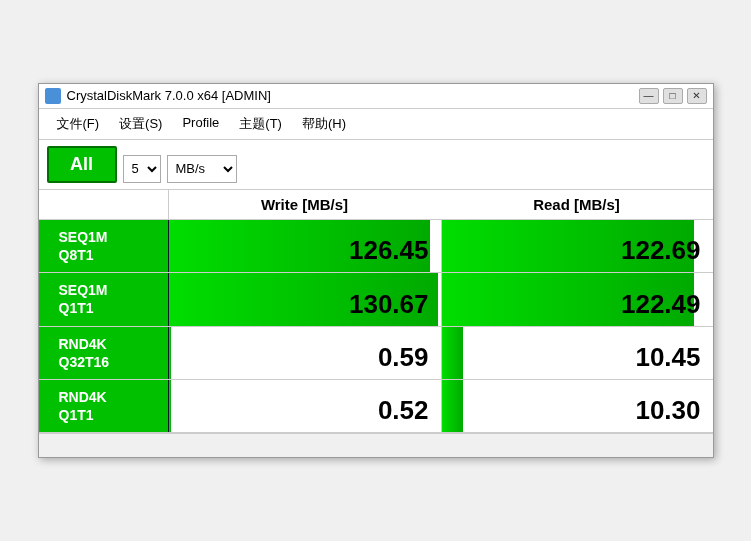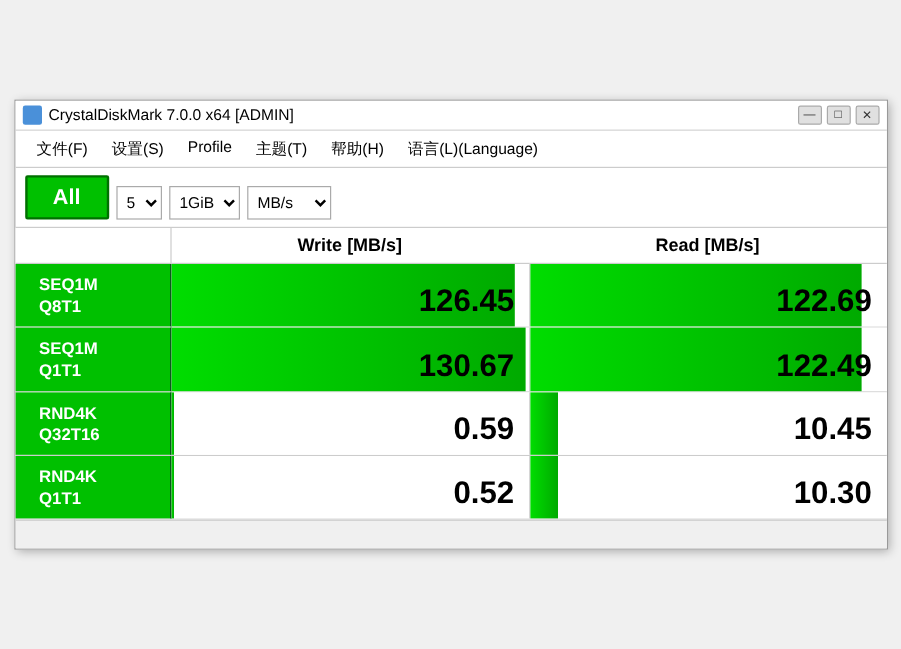--- a/index.html
+++ b/index.html
@@ -7,21 +7,21 @@
       font-family: 'Segoe UI', Arial, sans-serif;
       background: #f0f0f0;
       display: flex;
       justify-content: center;
       align-items: center;
       width: 751px;
       height: 541px;
       overflow: hidden;
     }
     .window {
-      width: 728px;
+      width: 676px;
       background: #fff;
       border: 1px solid #999;
       box-shadow: 2px 2px 8px rgba(0,0,0,0.3);
     }
     .title-bar {
       background: #fff;
       display: flex;
       align-items: center;
       padding: 4px 6px;
       border-bottom: 1px solid #ccc;
@@ -196,31 +196,27 @@
       <div class="title-btn close">✕</div>
     </div>
   </div>
 
   <div class="menu-bar">
   <div class="menu-item">文件(F)</div>
       <div class="menu-item">设置(S)</div>
       <div class="menu-item">Profile</div>
       <div class="menu-item">主题(T)</div>
       <div class="menu-item">帮助(H)</div>
-      <div class="menu-item">语言(L)(Language)</div>
     </div>
 
   <div class="toolbar">
     <button class="all-btn">All</button>
     <select class="select-box">
       <option>5</option>
     </select>
-    <select class="select-box">
-      <option>1GiB</option>
-    </select>
     <select class="select-box unit-select">
       <option>MB/s</option>
     </select>
   </div>
 
   <div class="main-content">
     <div class="header-row">
       <div class="header-cell label"></div>
       <div class="header-cell">Write [MB/s]</div>
       <div class="header-cell">Read [MB/s]</div>

